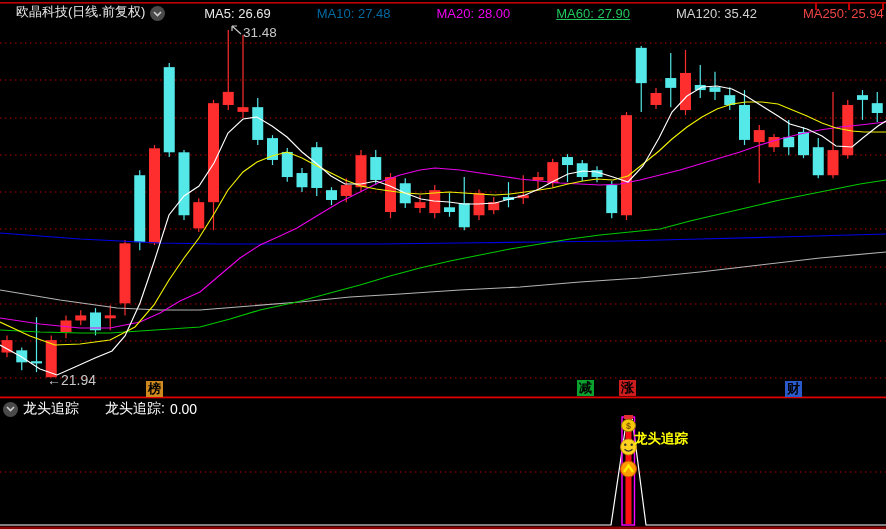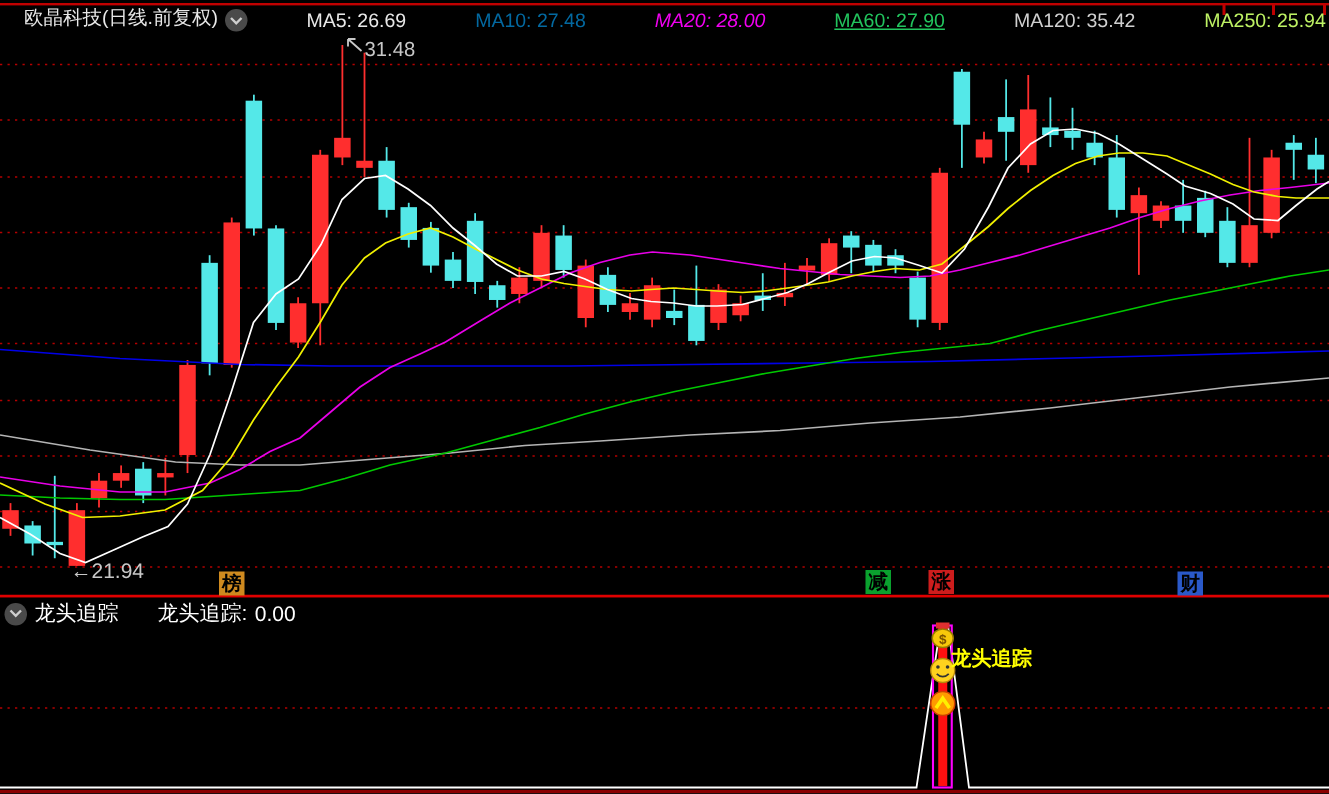--- a/index.html
+++ b/index.html
@@ -188,21 +188,21 @@
       <text x="634" y="443" fill="#ffff00" font-size="13.5" font-weight="bold">龙头追踪</text>
     </svg>
 
   <div class="header">
     <span class="title">欧晶科技(日线.前复权)</span>
     <span class="chev">
       <svg width="9" height="6" viewBox="0 0 9 6">
           <polyline points="1,1 4.5,4.5 8,1" fill="none" stroke="#cfcfcf" stroke-width="1.6"></polyline>
         </svg>
     </span>
-    <span id="ma-labels"><span style="color: rgb(232, 232, 232);">MA5: 26.69</span><span style="color: #0369a1;">MA10: 27.48</span><span style="color: rgb(240, 0, 240); font-style: italic;">MA20: 28.00</span><span style="color: #22c55e; text-decoration: underline;">MA60: 27.90</span><span style="color: rgb(208, 208, 208);">MA120: 35.42</span><span style="color: #bef264;">MA250: 25.94</span></span>
+    <span id="ma-labels"><span style="color: rgb(232, 232, 232);">MA5: 26.69</span><span style="color: #0369a1;">MA10: 27.48</span><span style="color: rgb(240, 0, 240);">MA20: 28.00</span><span style="color: #22c55e; text-decoration: underline;">MA60: 27.90</span><span style="color: rgb(208, 208, 208);">MA120: 35.42</span><span style="color: #ef4444;">MA250: 25.94</span></span>
   </div>
 
   <div id="watermarks">
       <span class="wm" style="left: 146px; top: 381px; background: rgb(207, 138, 31);">榜</span>
       <span class="wm" style="left: 577px; top: 380px; background: rgb(10, 161, 46);">减</span>
       <span class="wm" style="left: 619px; top: 380px; background: rgb(205, 29, 29);">涨</span>
       <span class="wm" style="left: 785px; top: 381px; background: rgb(42, 89, 201);">财</span>
     </div>
 
   <div class="ind-header">

